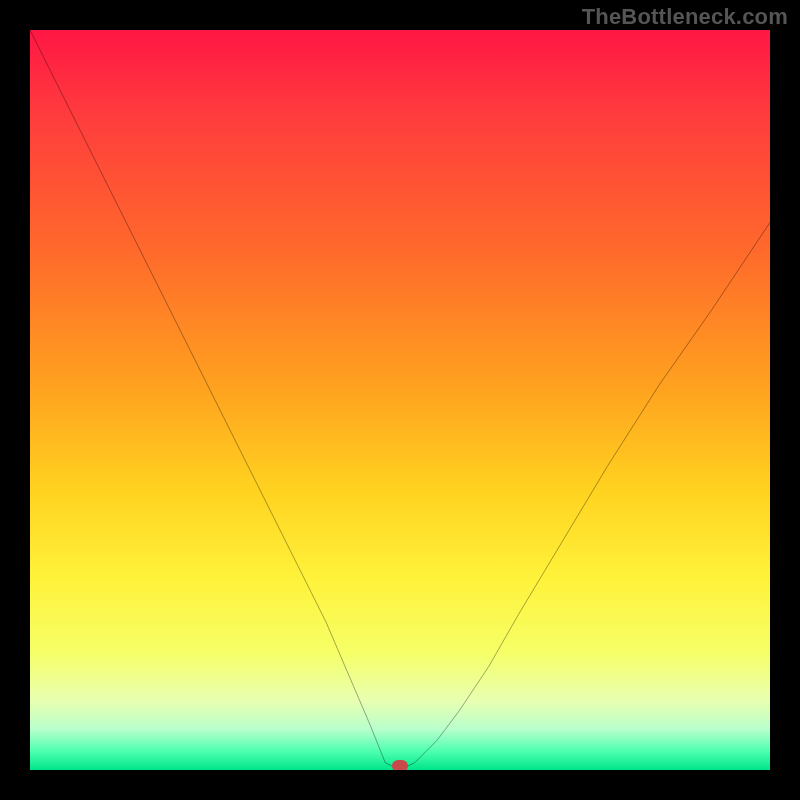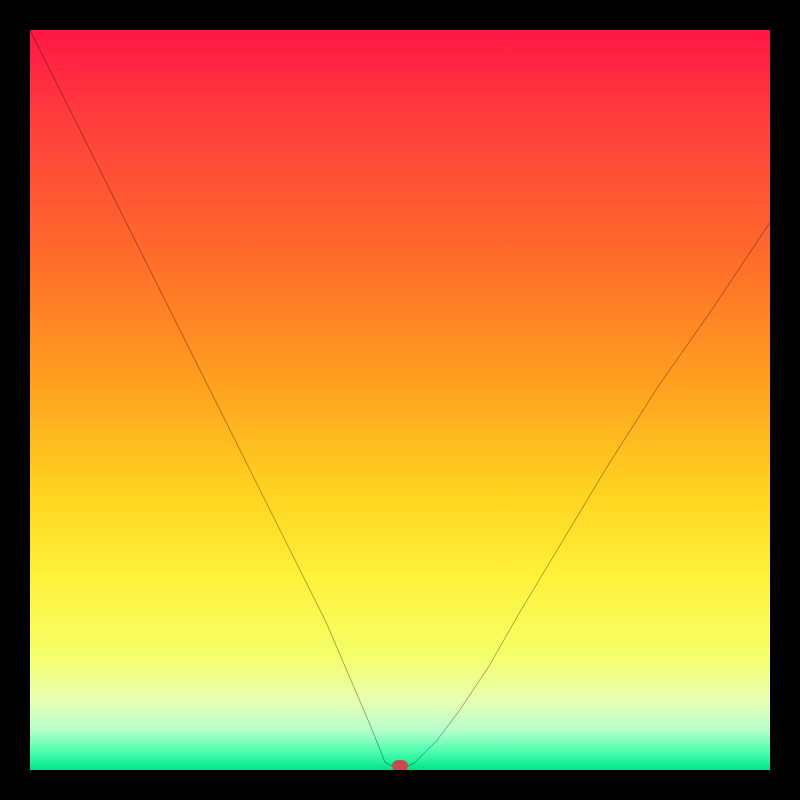--- a/index.html
+++ b/index.html
@@ -52,20 +52,21 @@
     height: 12px;
     border-radius: 6px;
     transform: translate(-50%, -50%);
     z-index: 5;
   }
 </style>
 </head>
 <body>
 
 <div class="frame">
+  <div class="watermark">TheBottleneck.com</div>
 
   <div class="plot-area">
     <svg class="bg-gradient" viewBox="0 0 100 100" preserveAspectRatio="none">
       <defs>
         <linearGradient id="bgGrad" x1="0" y1="0" x2="0" y2="1">
             <stop offset="0%" stop-color="#ff1744"></stop>
             <stop offset="12%" stop-color="#ff3d3d"></stop>
             <stop offset="30%" stop-color="#ff6a2b"></stop>
             <stop offset="48%" stop-color="#ffa11f"></stop>
             <stop offset="62%" stop-color="#ffd21f"></stop>

